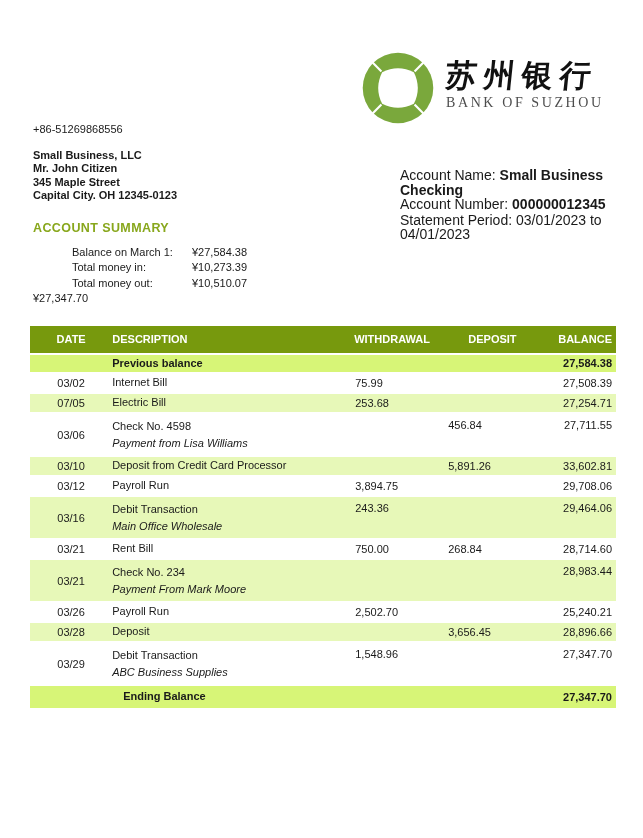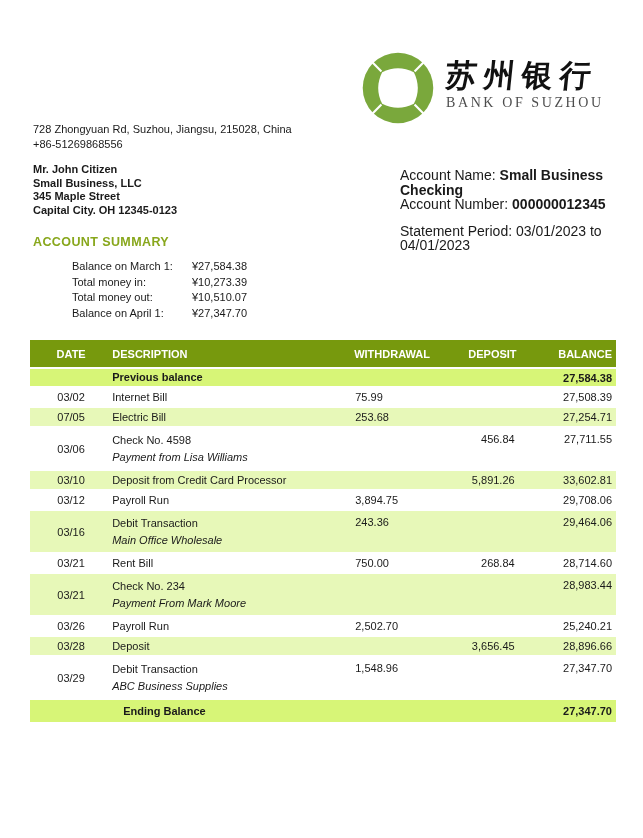--- a/index.html
+++ b/index.html
@@ -21,21 +21,21 @@
   .latin {
     font-family:"Liberation Serif", serif; font-size:14px; letter-spacing:2.6px;
     color:#4d4d4d; margin-top:3px; white-space:nowrap;
   }
 
   
   .bank-addr { margin:122px 0 0 33px; font-size:11px; line-height:14.5px; }
   .customer { margin:12px 0 0 33px; font-size:11px; line-height:13.5px; font-weight:bold; }
   .account-info { position:absolute; left:400px; top:168px; font-size:14px; line-height:14.5px; }
   .account-info .val { font-weight:bold; }
-  .period-line { margin-top:12px; }
+  .period-line { margin-top:1px; }
 
   
   .summary { margin:18px 0 0 33px; }
   .summary-title { font-size:12.5px; font-weight:bold; letter-spacing:0.4px; color:#88a71c; }
   .summary-rows { margin-top:10px; }
   .s-row { display:flex; font-size:11px; line-height:15.5px; }
   .s-label { width:159px;padding-left:39px; }
   .s-value { }
 
   
@@ -55,21 +55,21 @@
   .t-row.prev { min-height:19px;justify-content:center; }
   .t-row.ending { min-height:24px;gap:28px; }
   .t-row.bold-row .col-desc, .t-row.bold-row .col-bal { font-weight:bold; }
 
   .col-date { width:84px; text-align:center; }
   .col-desc { width:228px; }
   .col-wd   { width:115px; padding-left:20px; }
   .col-dep  { width:90px;  text-align:right; padding-right:0; }
   .col-bal  { width:81px;  text-align:right; padding-right:4px; }
   .t-row .col-dep { padding-right:0; }
-  .t-row .col-dep { text-align:right; }
+  .t-row .col-dep { text-align:left; }
   .t-row .col-dep { padding-right:22px; }
   .t-head .col-wd { padding-left:0; text-align:center; }
   .t-head .col-dep { padding-right:0; text-align:center; }
 
   .d1 { line-height:15px; }
   .d2 { line-height:15px; font-style:italic; margin-top:2px; }
   .d2:empty { display:none; }
 </style>
 </head>
 <body>
@@ -87,27 +87,26 @@
         <line x1="27" y1="73" x2="13" y2="87"></line>
       </g>
     </svg>
     <div class="brand-text">
       <div class="cjk">苏州银行</div>
       <div class="latin">BANK OF SUZHOU</div>
     </div>
   </div>
 
   <div class="bank-addr">
-    <div>728 Zhongyuan Rd, Suzhou, Jiangsu, 215028, China</div>
     <div>+86-51269868556</div>
   </div>
 
   <div class="customer">
+    <div>Small Business, LLC</div>
     <div>Mr. John Citizen</div>
-    <div>Small Business, LLC</div>
     <div>345 Maple Street</div>
     <div>Capital City. OH 12345-0123</div>
   </div>
 
   <div class="account-info">
     <div><span>Account Name: </span><span class="val">Small Business Checking</span></div>
     <div><span>Account Number: </span><span class="val">000000012345</span></div>
     <div class="period-line"><span>Statement Period: </span><span>03/01/2023 to 04/01/2023</span></div>
   </div>
 
@@ -120,21 +119,20 @@
         </div>
       <div class="s-row">
           <span class="s-label">Total money in:</span>
           <span class="s-value">¥10,273.39</span>
         </div>
       <div class="s-row">
           <span class="s-label">Total money out:</span>
           <span class="s-value">¥10,510.07</span>
         </div>
       <div class="s-row">
-          <span class="s-label">Balance on April 1:</span>
           <span class="s-value">¥27,347.70</span>
         </div>
     </div>
   </div>
 
   <div class="txn-table">
 
     <div class="t-head">
       <div class="col-date">DATE</div>
       <div class="col-desc">DESCRIPTION</div>

